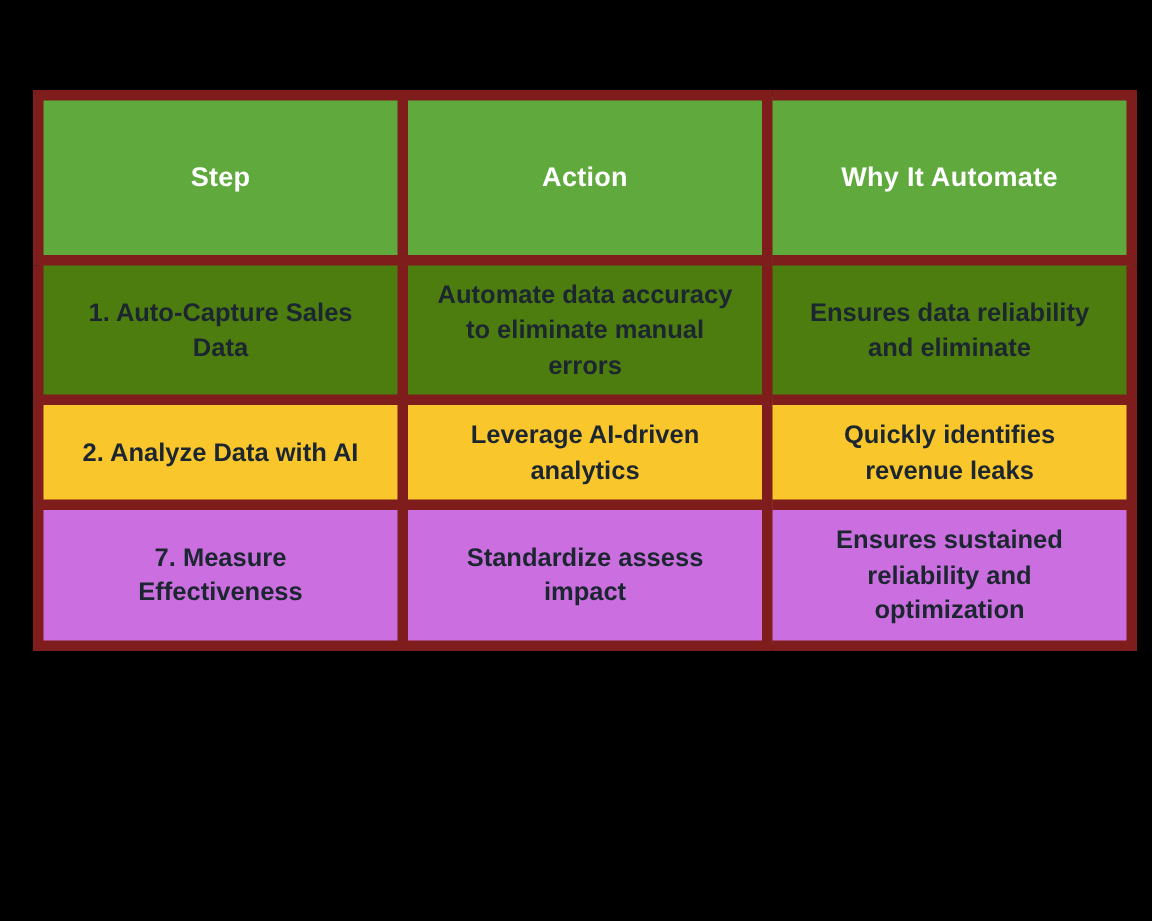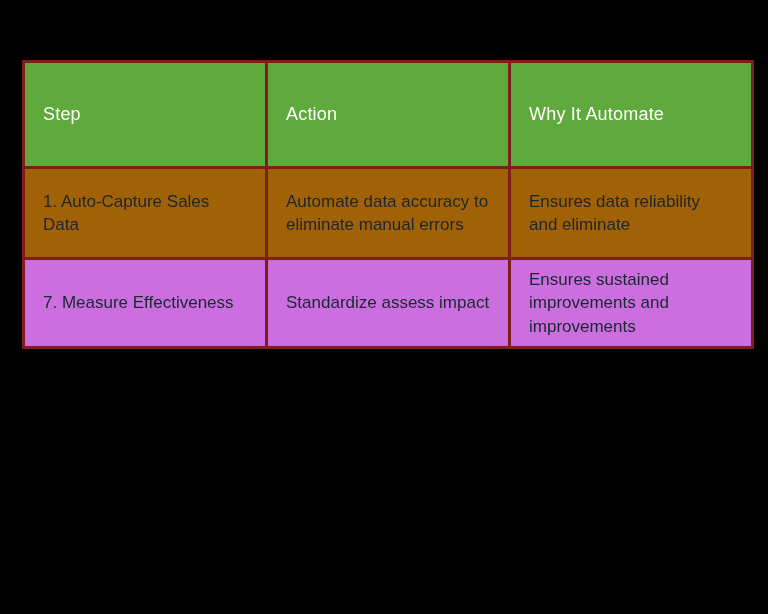--- a/index.html
+++ b/index.html
@@ -22,25 +22,25 @@
   table.info-table {
     position: absolute;
     left: 22px;
     top: 60px;
     width: 729px;
     border-collapse: collapse;
     table-layout: fixed;
   }
   table.info-table th,
   table.info-table td {
-    border: 3px solid #7f1d1d;
+    border: 7px solid #7f1d1d;
     padding: 8px 18px;
-    text-align: left;
+    text-align: center;
     vertical-align: middle;
-    font-weight: normal;
+    font-weight: bold;
     word-wrap: break-word;
   }
   table.info-table th {
     height: 87px;
     font-size: 18px;
     letter-spacing: 0.2px;
   }
   table.info-table td {
     font-size: 17px;
     line-height: 1.38;
@@ -62,25 +62,30 @@
         <col>
     </colgroup>
     <thead>
       <tr style="background-color: rgb(95, 169, 61); color: rgb(255, 255, 255);">
         <th>Step</th>
         <th>Action</th>
         <th>Why It Automate</th>
       </tr>
     </thead>
     <tbody style="color: rgb(28, 38, 48);">
-      <tr style="background-color: #a16207;">
+      <tr style="background-color: #4d7c0f;">
         <td>1. Auto-Capture Sales Data</td>
         <td>Automate data accuracy to eliminate manual errors</td>
         <td>Ensures data reliability and eliminate</td>
       </tr>
+      <tr style="background-color: rgb(249, 198, 43);">
+        <td>2. Analyze Data with AI</td>
+        <td>Leverage AI-driven analytics</td>
+        <td>Quickly identifies revenue leaks</td>
+      </tr>
       <tr style="background-color: rgb(203, 111, 224);">
         <td>7. Measure Effectiveness</td>
         <td>Standardize assess impact</td>
-        <td>Ensures sustained improvements and improvements</td>
+        <td>Ensures sustained reliability and optimization</td>
       </tr>
     </tbody>
   </table>
 </div>
 
 </body></html>

